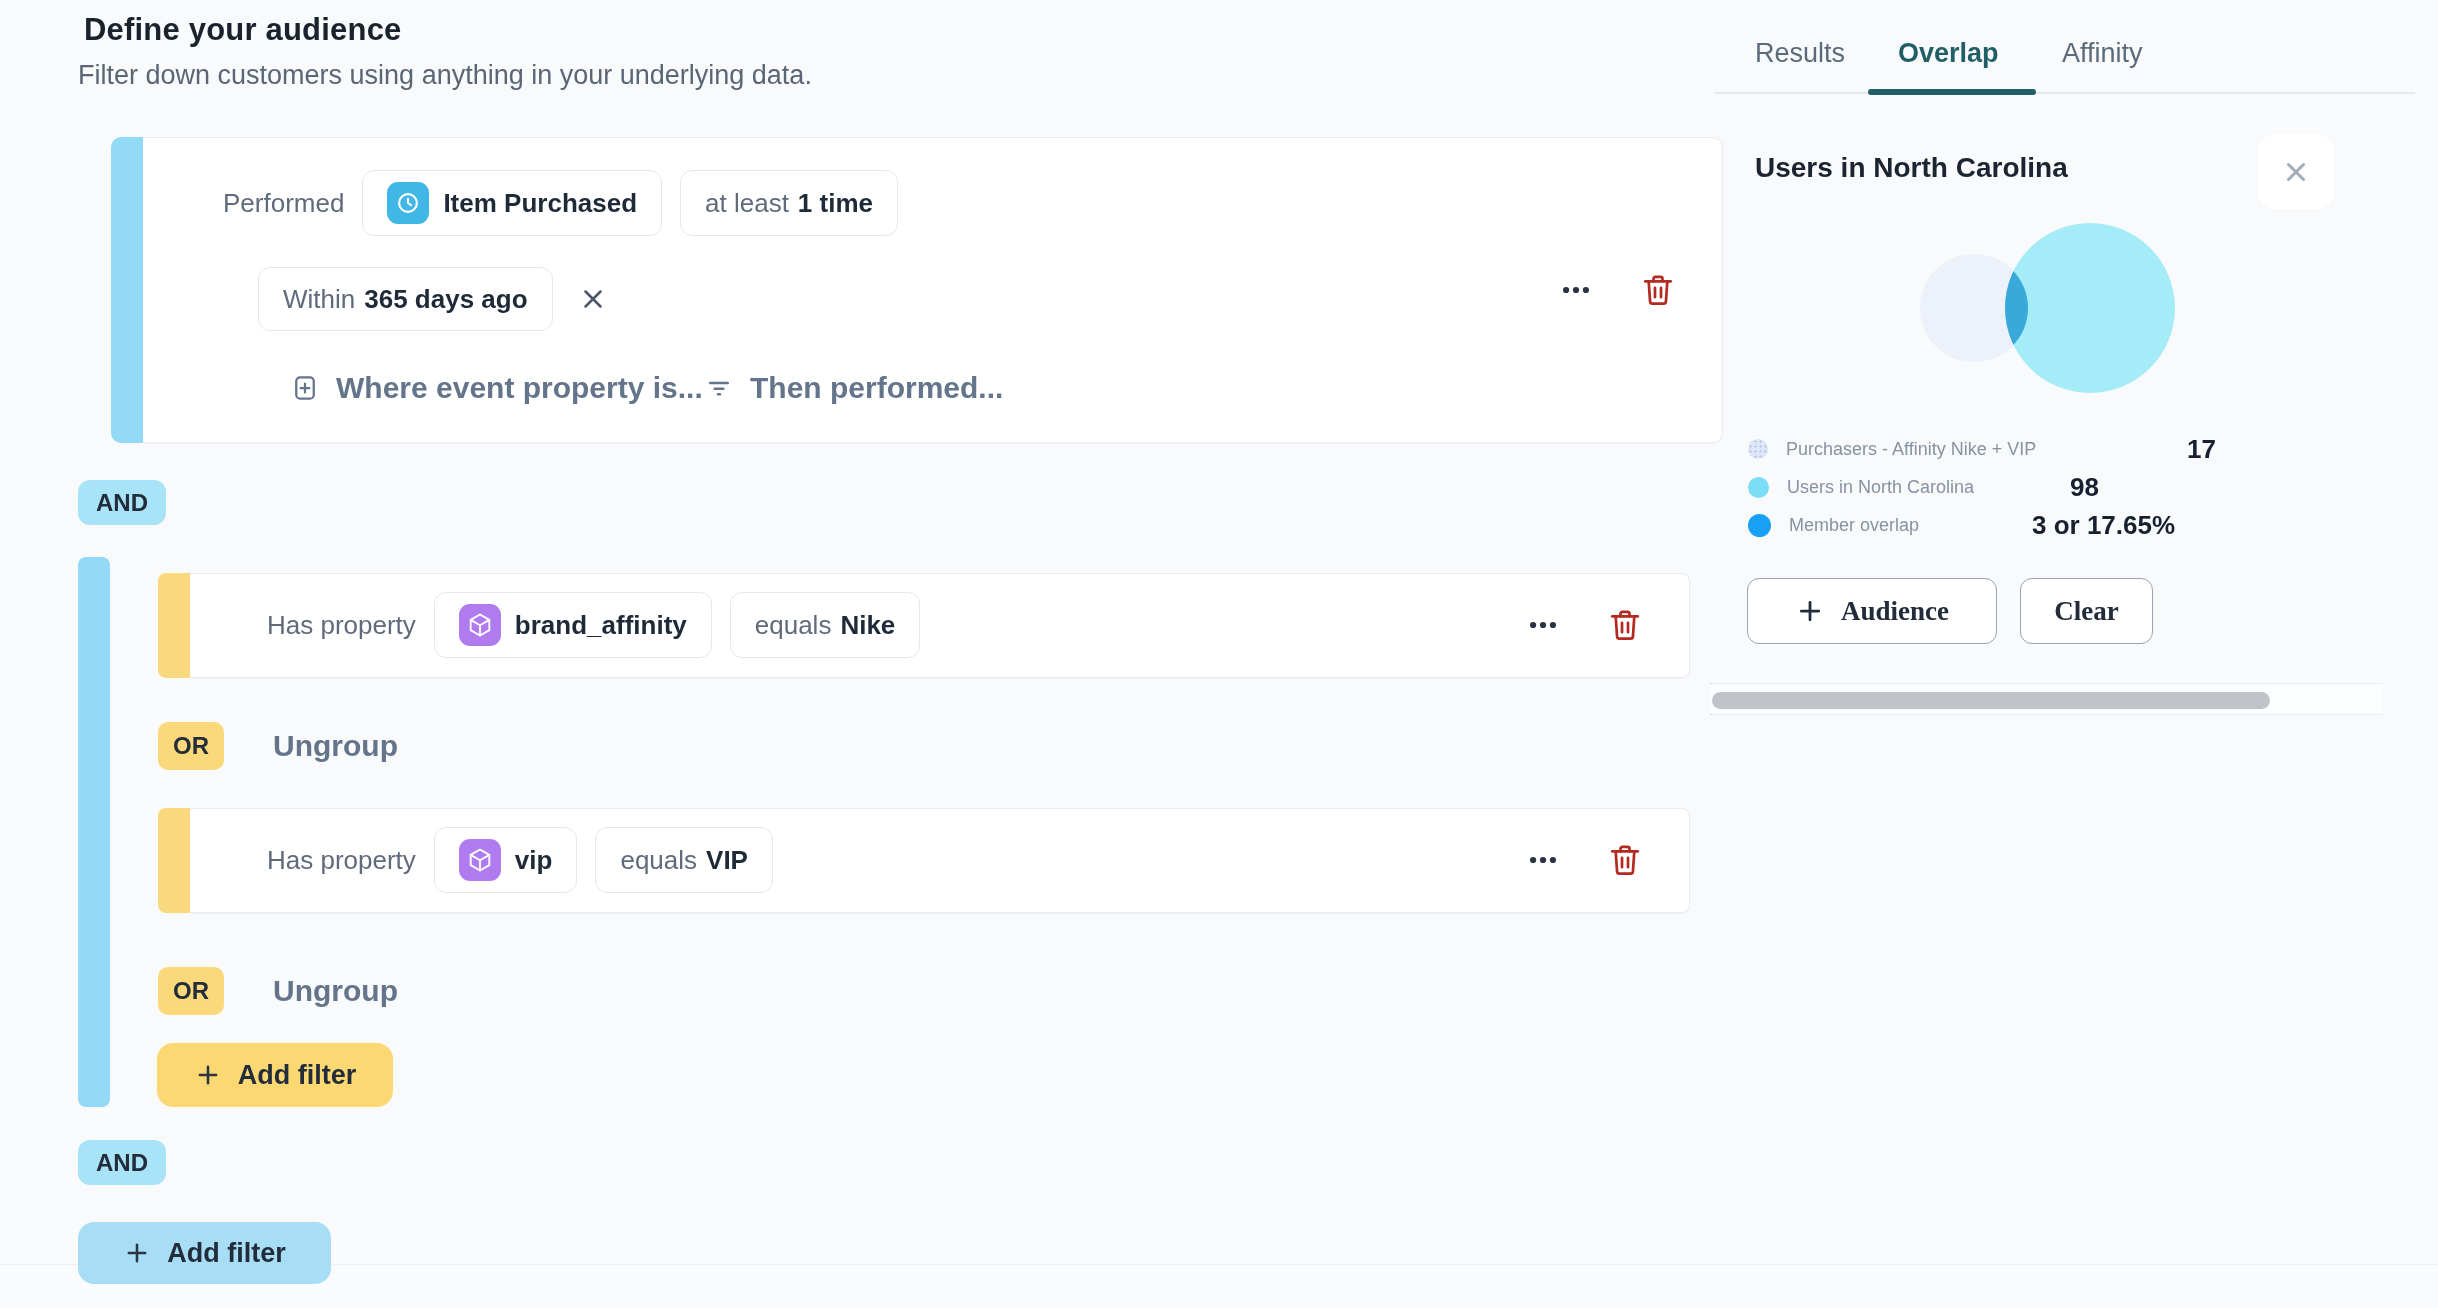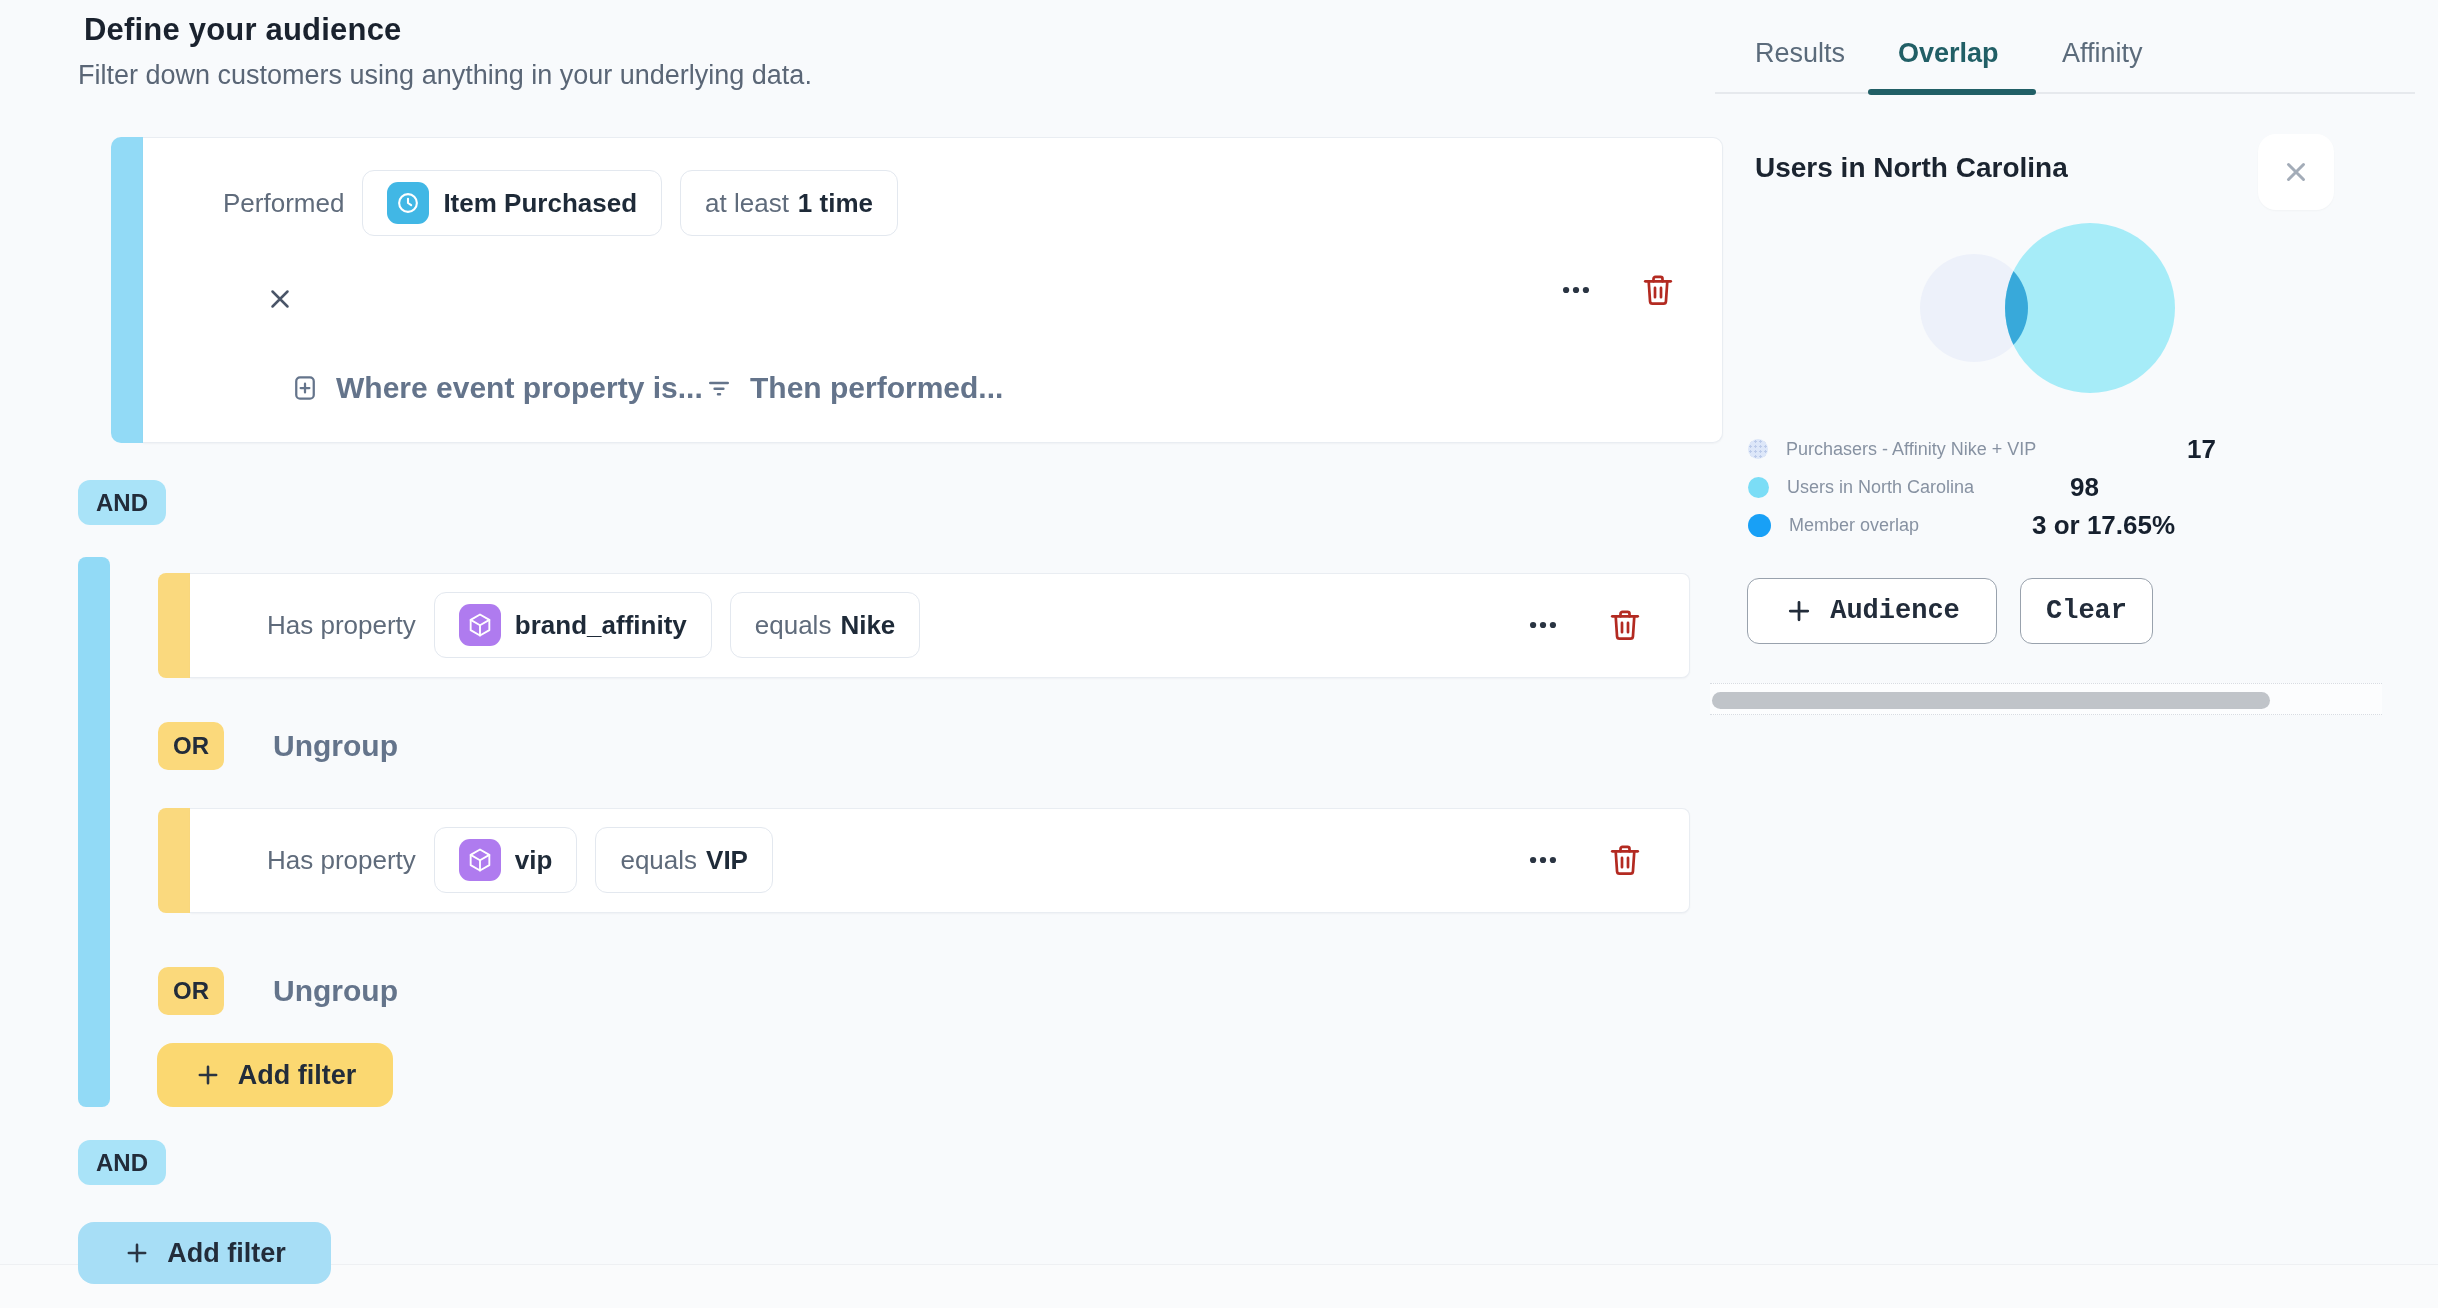--- a/index.html
+++ b/index.html
@@ -51,21 +51,21 @@
 
   .legend-row { display:flex; align-items:center; gap:18px; height:32px; }
   .legend-label { font-size:18px; color:#8792A2; white-space:nowrap; }
   .legend-value { font-size:26px; font-weight:bold; color:#16202E; white-space:nowrap; }
   .dot { border-radius:50%; flex:0 0 auto; }
   .dot.patterned { background-image:radial-gradient(#BCCBEA 1.3px, transparent 1.3px);
                    background-size:5px 5px; }
 
   .outlinebtn { display:inline-flex; align-items:center; justify-content:center; gap:16px;
                 background:#fff; border:1.5px solid #99A2AD; border-radius:12px;
-                font-family:Liberation Mono, monospace; font-size:27px; font-weight:bold; color:#222C3A;
+                font-family:Liberation Serif, serif; font-size:27px; font-weight:bold; color:#222C3A;
                 cursor:pointer; }
   .outlinebtn svg { width:30px; height:30px; }
 
   .closebtn { background:#fff; border:none; border-radius:18px; cursor:pointer;
               display:inline-flex; align-items:center; justify-content:center;
               box-shadow:0 1px 2px rgba(16,24,40,.03); }
 
   .scrolltrack { background:#FCFDFE; border-top:1px dotted #D8DCE2; border-bottom:1px dotted #D8DCE2; }
   .scrollthumb { background:#C0C4C9; border-radius:9px; cursor:grab; }
 
@@ -98,20 +98,26 @@
       </button>
       <button class="pill">
         <span class="pair">
           <span class="glabel">at least</span>
           <span class="strong">1 time</span>
         </span>
       </button>
     </div>
 
     <div class="abs rowflex" style="left:147px;top:130px;height:64px;">
+      <button class="pill" style="height:64px;">
+        <span class="pair">
+          <span class="glabel">Within</span>
+          <span class="strong">365 days ago</span>
+        </span>
+      </button>
       <button class="iconbtn" style="width:44px;height:44px;">
         <svg viewBox="0 0 24 24" width="30" height="30" fill="none" stroke="#4A5568" stroke-width="2" stroke-linecap="round">
           <path d="M6 6l12 12M18 6L6 18"></path>
         </svg>
       </button>
     </div>
 
     <button class="abs link" style="left:179px;top:228px;height:46px;">
       <svg viewBox="0 0 24 24" fill="none" stroke="#64748B" stroke-width="1.8" stroke-linecap="round">
         <rect x="5" y="3.5" width="14" height="17" rx="3"></rect>

